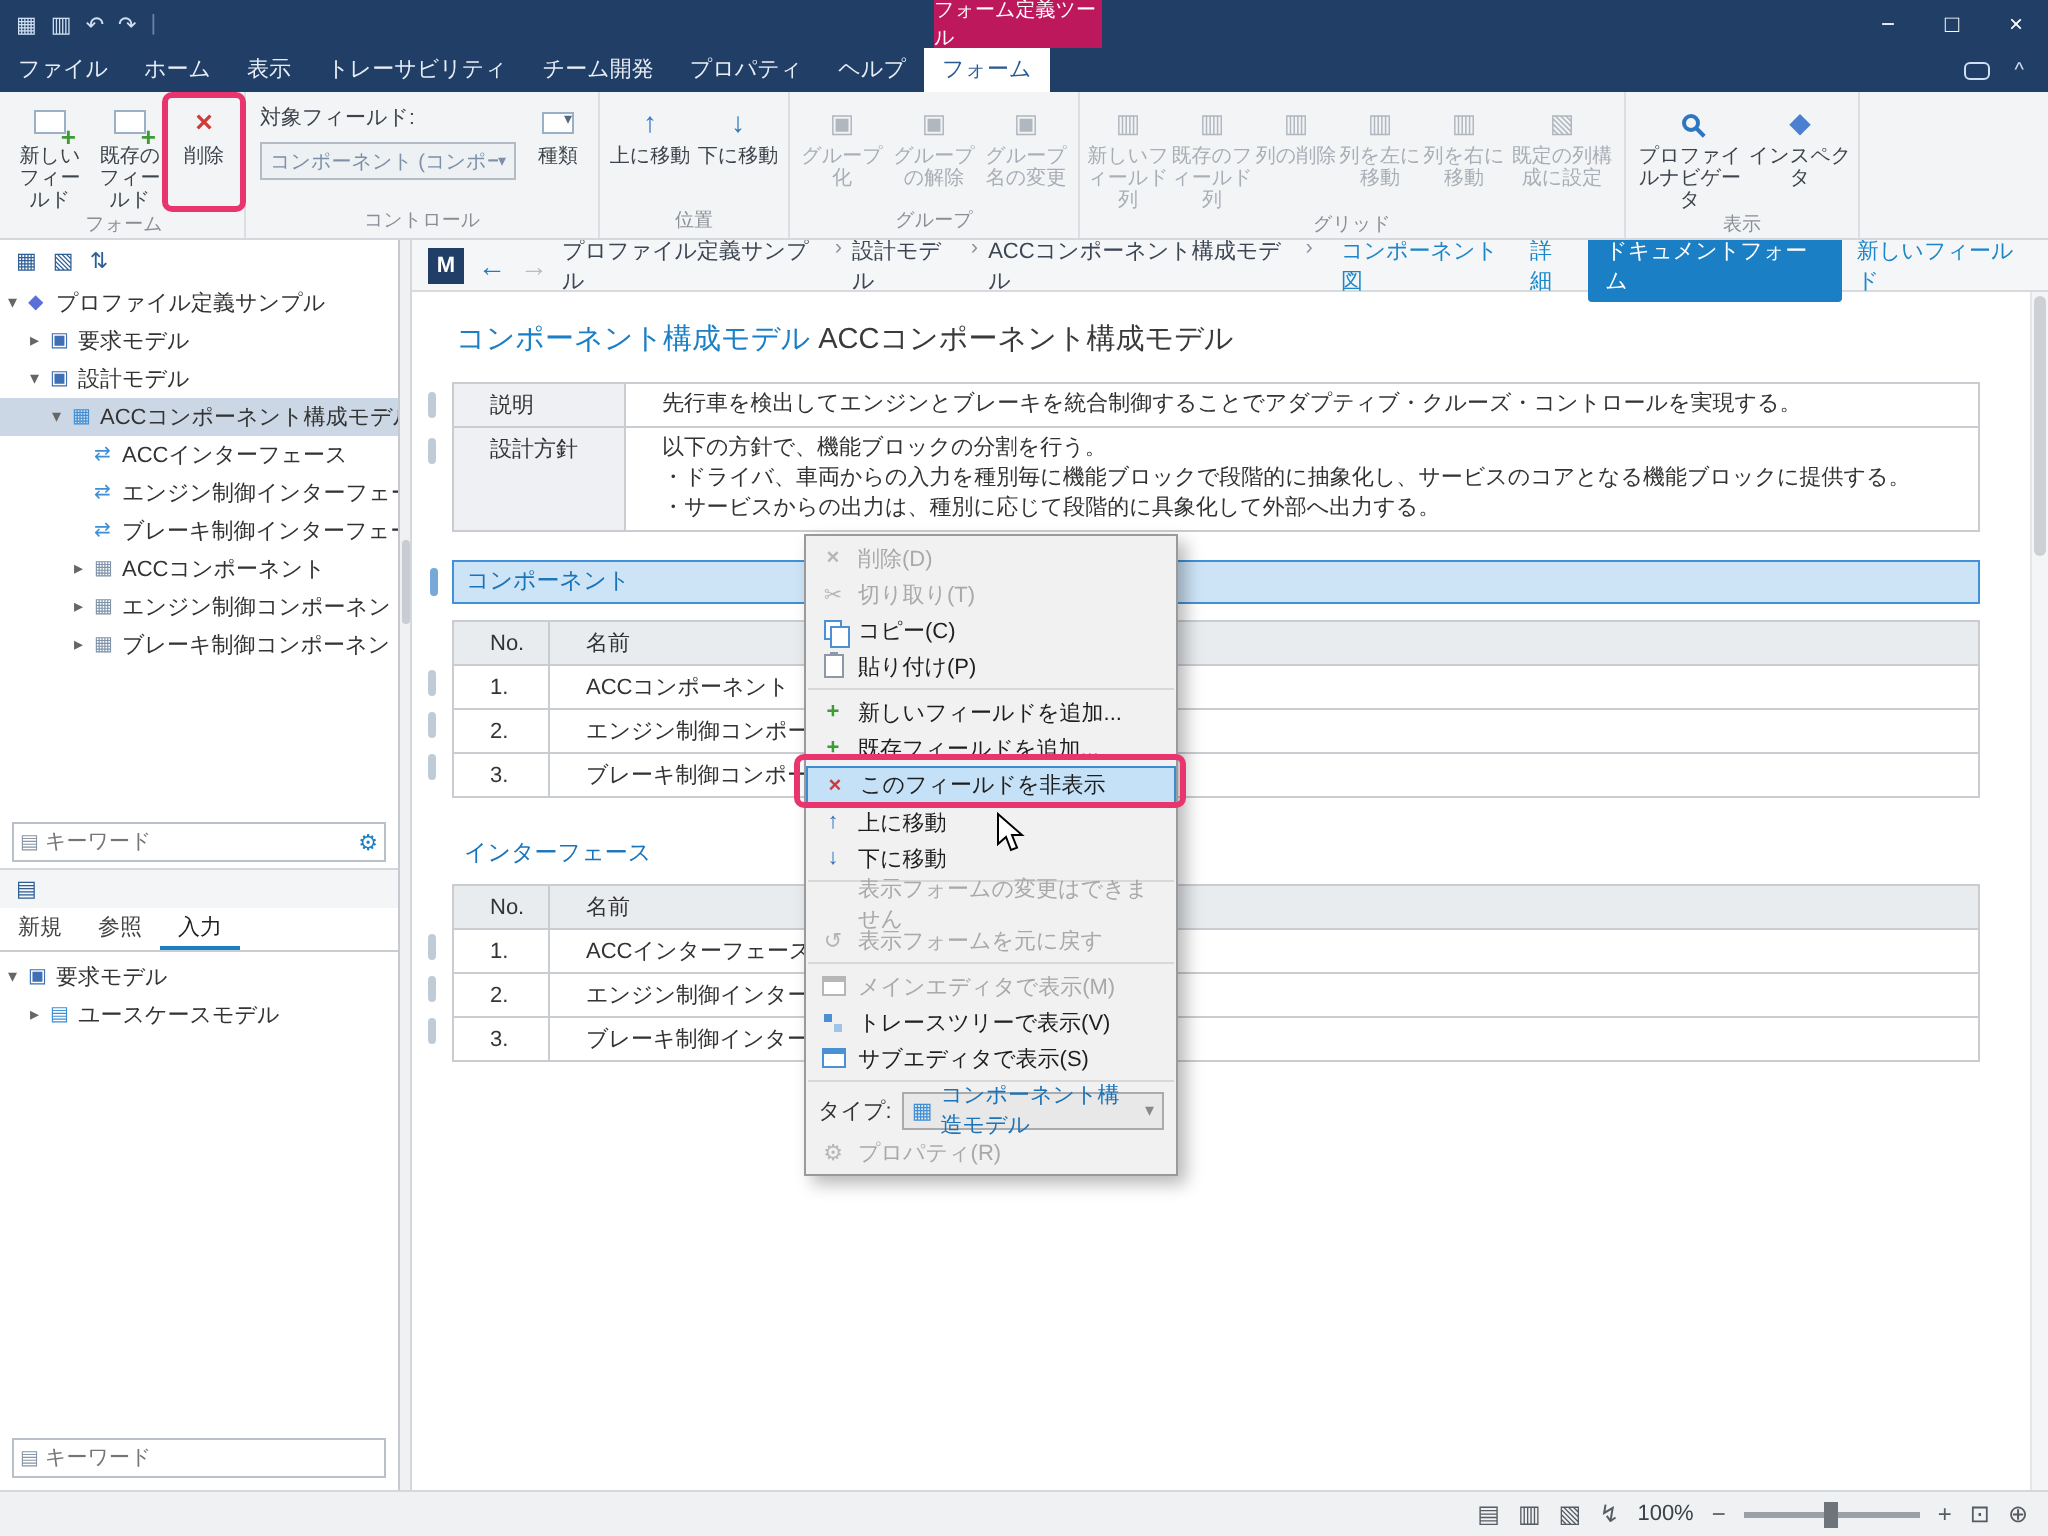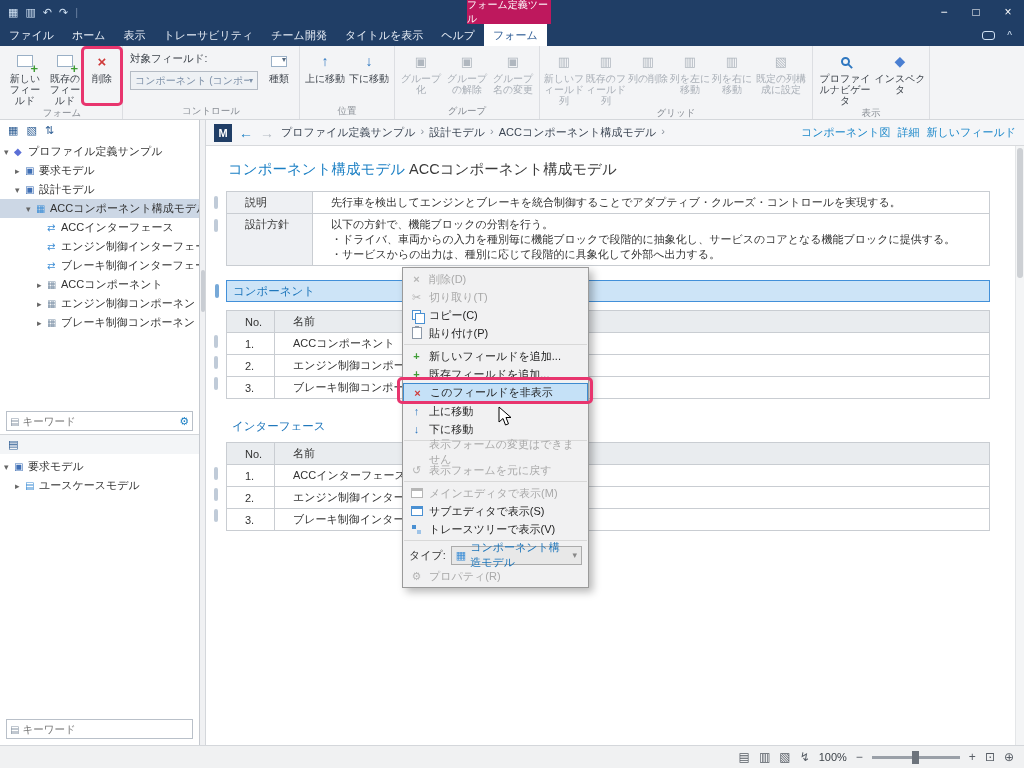--- a/index.html
+++ b/index.html
@@ -165,21 +165,21 @@
     <span>×</span>
   </div>
 </div>
 
 <div class="menubar">
   <span class="mtab">ファイル</span>
   <span class="mtab">ホーム</span>
   <span class="mtab">表示</span>
   <span class="mtab">トレーサビリティ</span>
   <span class="mtab">チーム開発</span>
-  <span class="mtab">タイトルを表示</span>
+  <span class="mtab">プロパティ</span>
   <span class="mtab">ヘルプ</span>
   <span class="mtab active">フォーム</span>
   <div class="mb-right">
     <span class="bubble"></span>
     <span class="chev">^</span>
   </div>
 </div>
 
 <div class="ribbon">
   <div class="rgroup">
@@ -392,20 +392,25 @@
     </div>
 
     <div class="searchbox">
       <span class="sb-ic">▤</span>
       <input placeholder="キーワード" style="">
       <span class="sb-gear">⚙</span>
     </div>
 
     <div class="panel-header">
       <span>▤</span>
+    </div>
+    <div class="side-tabs">
+      <span class="stab">新規</span>
+      <span class="stab">参照</span>
+      <span class="stab active">入力</span>
     </div>
 
     <div class="lowtree">
       <div class="trow ind0">
         <span class="tarw">▾</span>
         <span class="tico c-blue">▣</span>
         <span class="tlab">要求モデル</span>
       </div>
       <div class="trow ind1">
         <span class="tarw">▸</span>
@@ -433,20 +438,21 @@
         <span>プロファイル定義サンプル</span>
         <span class="csep">›</span>
         <span>設計モデル</span>
         <span class="csep">›</span>
         <span>ACCコンポーネント構成モデル</span>
         <span class="csep">›</span>
       </span>
       <span class="spacer"></span>
       <span class="viewlink">コンポーネント図</span>
       <span class="viewlink">詳細</span>
+      <span class="viewbtn">ドキュメントフォーム</span>
       <span class="viewlink">新しいフィールド</span>
     </div>
 
     <div class="doc">
       <div class="doctitle">
         <span class="dtype">コンポーネント構成モデル</span>
         <span class="dname">ACCコンポーネント構成モデル</span>
       </div>
 
       <div class="twrap">
@@ -603,29 +609,29 @@
   </div>
   <div class="csep2"></div>
   <div class="cmi disabled">
     <span class="cic">
         <span class="iwin gray"></span>
       </span>
     <span>メインエディタで表示(M)</span>
   </div>
   <div class="cmi">
     <span class="cic">
+        <span class="itr"></span>
+      </span>
+    <span>トレースツリーで表示(V)</span>
+  </div>
+  <div class="cmi">
+    <span class="cic">
         <span class="iwin"></span>
       </span>
     <span>サブエディタで表示(S)</span>
-  </div>
-  <div class="cmi">
-    <span class="cic">
-        <span class="itr"></span>
-      </span>
-    <span>トレースツリーで表示(V)</span>
   </div>
   <div class="csep2"></div>
   <div class="ctype">
     <span>タイプ:</span>
     <span class="tddl">
       <span class="c-lblue">▦</span>
       <span>コンポーネント構造モデル</span>
       <span class="arr">▾</span>
     </span>
   </div>

